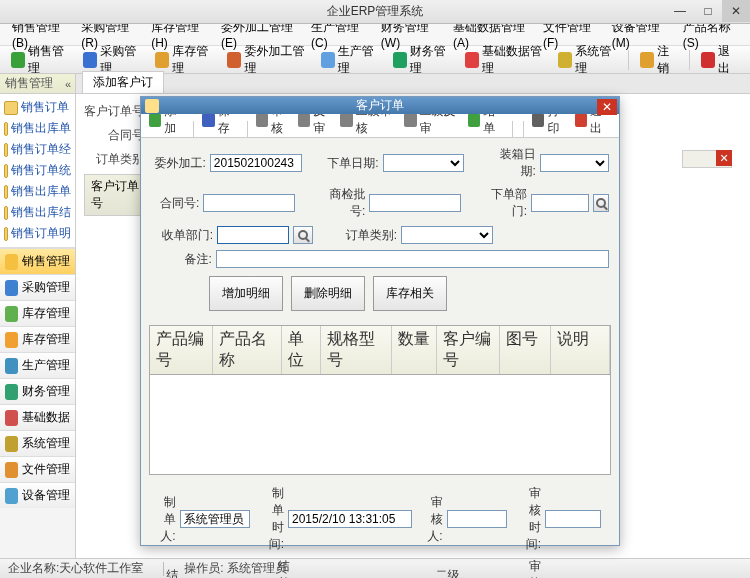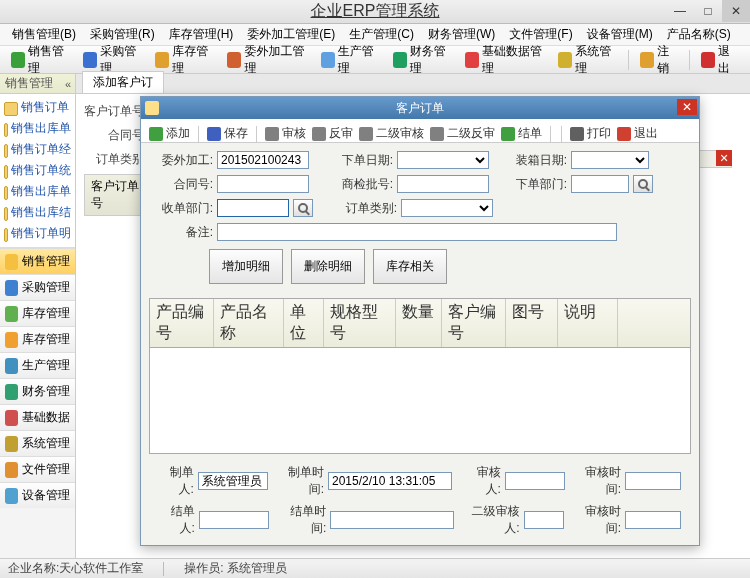--- a/index.html
+++ b/index.html
@@ -1,20 +1,20 @@
 <!DOCTYPE html>
 <html><head>
 <meta charset="utf-8">
 <style>
 * { box-sizing: border-box; margin: 0; padding: 0; font-family: "Microsoft YaHei", SimSun, sans-serif; font-size: 12px; }
 body { background: #fff; width: 750px; height: 578px; overflow: hidden; position: relative; }
 
 
 .titlebar { height: 24px; background: linear-gradient(#f0f0f0,#e0e0e0); display: flex; align-items: center; justify-content: center; position: relative; border-bottom: 1px solid #bbb; }
-.titlebar .title { font-size: 16px; color: #333; text-decoration: underline; }
+.titlebar .title { font-size: 12px; color: #333; }
 .titlebar .winbtns { position: absolute; right: 0; top: 0; display: flex; }
 .titlebar .winbtns div { width: 28px; height: 22px; display: flex; align-items: center; justify-content: center; color: #333; cursor: pointer; }
 .titlebar .winbtns .close { background: #ccc; }
 
 
 .menubar { height: 22px; background: #f7f7f7; display: flex; align-items: center; padding: 0 6px; gap: 2px; border-bottom: 1px solid #ddd; }
 .menubar span { padding: 2px 6px; cursor: pointer; }
 
 
 .toolbar { height: 28px; background: linear-gradient(#fdfdfd,#e8e8e8); display: flex; align-items: center; padding: 0 6px; gap: 3px; border-bottom: 1px solid #ccc; }
@@ -22,38 +22,38 @@
 .toolbar .icon { width: 16px; height: 16px; border-radius: 3px; display:inline-block; }
 
 
 .main { display: flex; height: calc(100% - 24px - 22px - 28px - 20px); position: relative; }
 
 
 .sidebar { width: 76px; background: #f4f4f4; border-right: 1px solid #ccc; display: flex; flex-direction: column; }
 .sidebar-head { height: 20px; background: linear-gradient(#f0f2d8,#e8ead0); border-bottom:1px solid #ccc; display:flex; align-items:center; padding:0 5px; font-size:11px; color:#555; position:relative;}
 .sidebar-head .collapse { position:absolute; right:4px; font-size:11px; }
 .tree { flex: 0 0 auto; padding: 3px 2px; background:#fff; border-bottom:1px solid #ddd;}
-.tree-item { display: flex; align-items: flex-end; gap: 3px; padding: 2px 2px; cursor: pointer; white-space: nowrap; overflow: hidden; color:#2255aa;}
+.tree-item { display: flex; align-items: center; gap: 3px; padding: 2px 2px; cursor: pointer; white-space: nowrap; overflow: hidden; color:#2255aa;}
 .tree-item .ticon { width:14px; height:14px; background:#f5d070; border:1px solid #c8a030; border-radius:2px; }
 .navstack { display:flex; flex-direction:column; }
 .navbtn { height: 26px; background: linear-gradient(#fefefe,#eee); border-top:1px solid #ddd; display:flex; align-items:center; gap:4px; padding:0 5px; cursor:pointer; white-space:nowrap; overflow:hidden;}
 .navbtn.active { background: linear-gradient(#ffe9a0,#ffd060); }
 .navbtn .nicon { width:16px; height:16px; border-radius:3px; }
 
 
 .content { flex: 1; background: #fff; position: relative; }
 .tabstrip { height:20px; background:#e8e8e8; border-bottom:1px solid #ccc; display:flex; align-items:flex-end; padding-left:6px;}
 .tab { background:#fff; border:1px solid #ccc; border-bottom:none; padding:2px 10px; font-size:11px; margin-right:2px;}
 .bgform { padding:8px; display:flex; flex-direction:column; gap:6px; }
 .bgrow { display:flex; align-items:center; gap:4px; }
 .bgrow label { width:60px; text-align:right; color:#444;}
 .bgrow input { border:1px solid #999; height:18px; padding:0 3px;}
 
 
-.modal { position:absolute; left:140px; top:96px; width:560px; height:450px; border:1px solid #7a98b8; background:#f2f2ee; box-shadow:0 3px 12px rgba(0,0,0,0.3); display:flex; flex-direction:column; z-index:10;}
+.modal { position:absolute; left:140px; top:96px; width:480px; height:450px; border:1px solid #7a98b8; background:#f2f2ee; box-shadow:0 3px 12px rgba(0,0,0,0.3); display:flex; flex-direction:column; z-index:10;}
 .modal-title { height:22px; background: linear-gradient(#6699cc,#4477aa); color:#fff; display:flex; align-items:center; justify-content:center; position:relative;}
 .modal-title .mticon { position:absolute; left:4px; width:14px; height:14px; background:#ffe08a; border-radius:2px;}
 .modal-title .mclose { position:absolute; right:2px; top:2px; width:20px; height:16px; background:#cc3322; color:#fff; display:flex; align-items:center; justify-content:center; cursor:pointer;}
 .modal-tb { height:24px; background:#fff; border-bottom:1px solid #ccc; display:flex; align-items:flex-end; gap:6px; padding:0 8px;}
 .modal-tb .mbtn { display:flex; align-items:center; gap:3px; cursor:pointer; color:#333; }
 .modal-tb .micon { width:14px; height:14px; border-radius:2px; display:inline-block;}
 .modal-tb .sep { width:1px; height:16px; background:#ccc; margin:0 2px;}
 
 .form-area { padding:8px 10px; display:flex; flex-direction:column; gap:6px; }
 .frow { display:flex; align-items:center; gap:4px; }
@@ -96,20 +96,21 @@
   </div>
 </div>
 
 <div class="menubar" id="menubar">
     <span>销售管理(B)</span>
     <span>采购管理(R)</span>
     <span>库存管理(H)</span>
     <span>委外加工管理(E)</span>
     <span>生产管理(C)</span>
     <span>财务管理(W)</span>
+    <span>基础数据管理(A)</span>
     <span>文件管理(F)</span>
     <span>设备管理(M)</span>
     <span>产品名称(S)</span>
   </div>
 
 <div class="toolbar" id="toolbar">
     <div class="tbtn">
       <span class="icon" style="background:#3aa03a"></span>
       <span>销售管理</span>
     </div>

